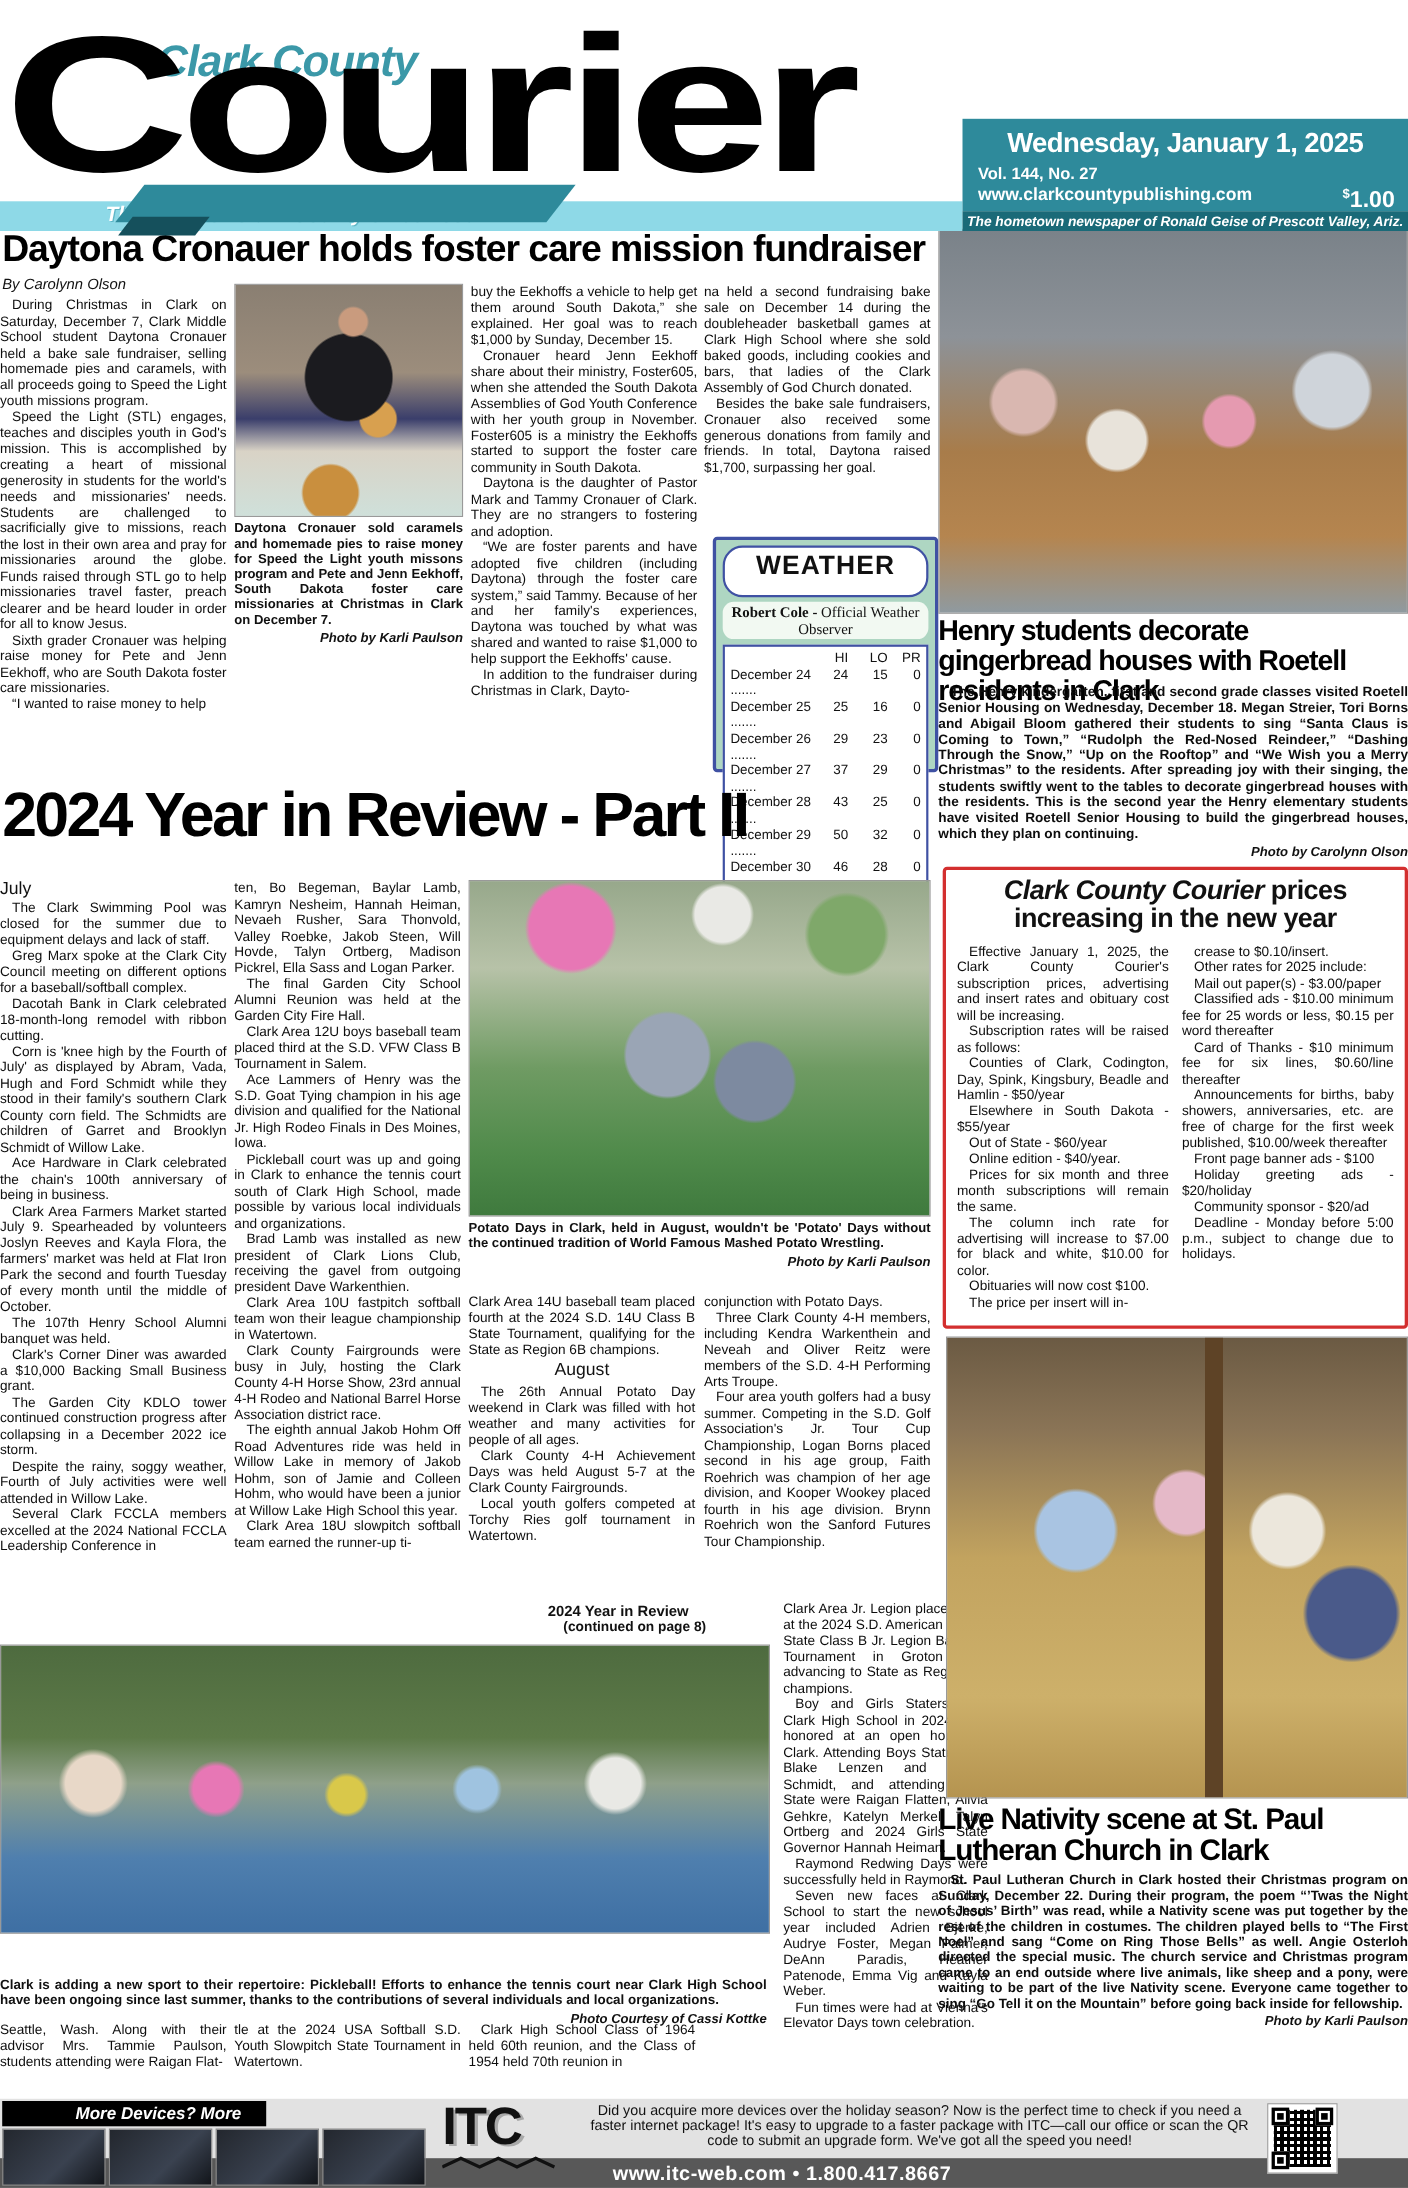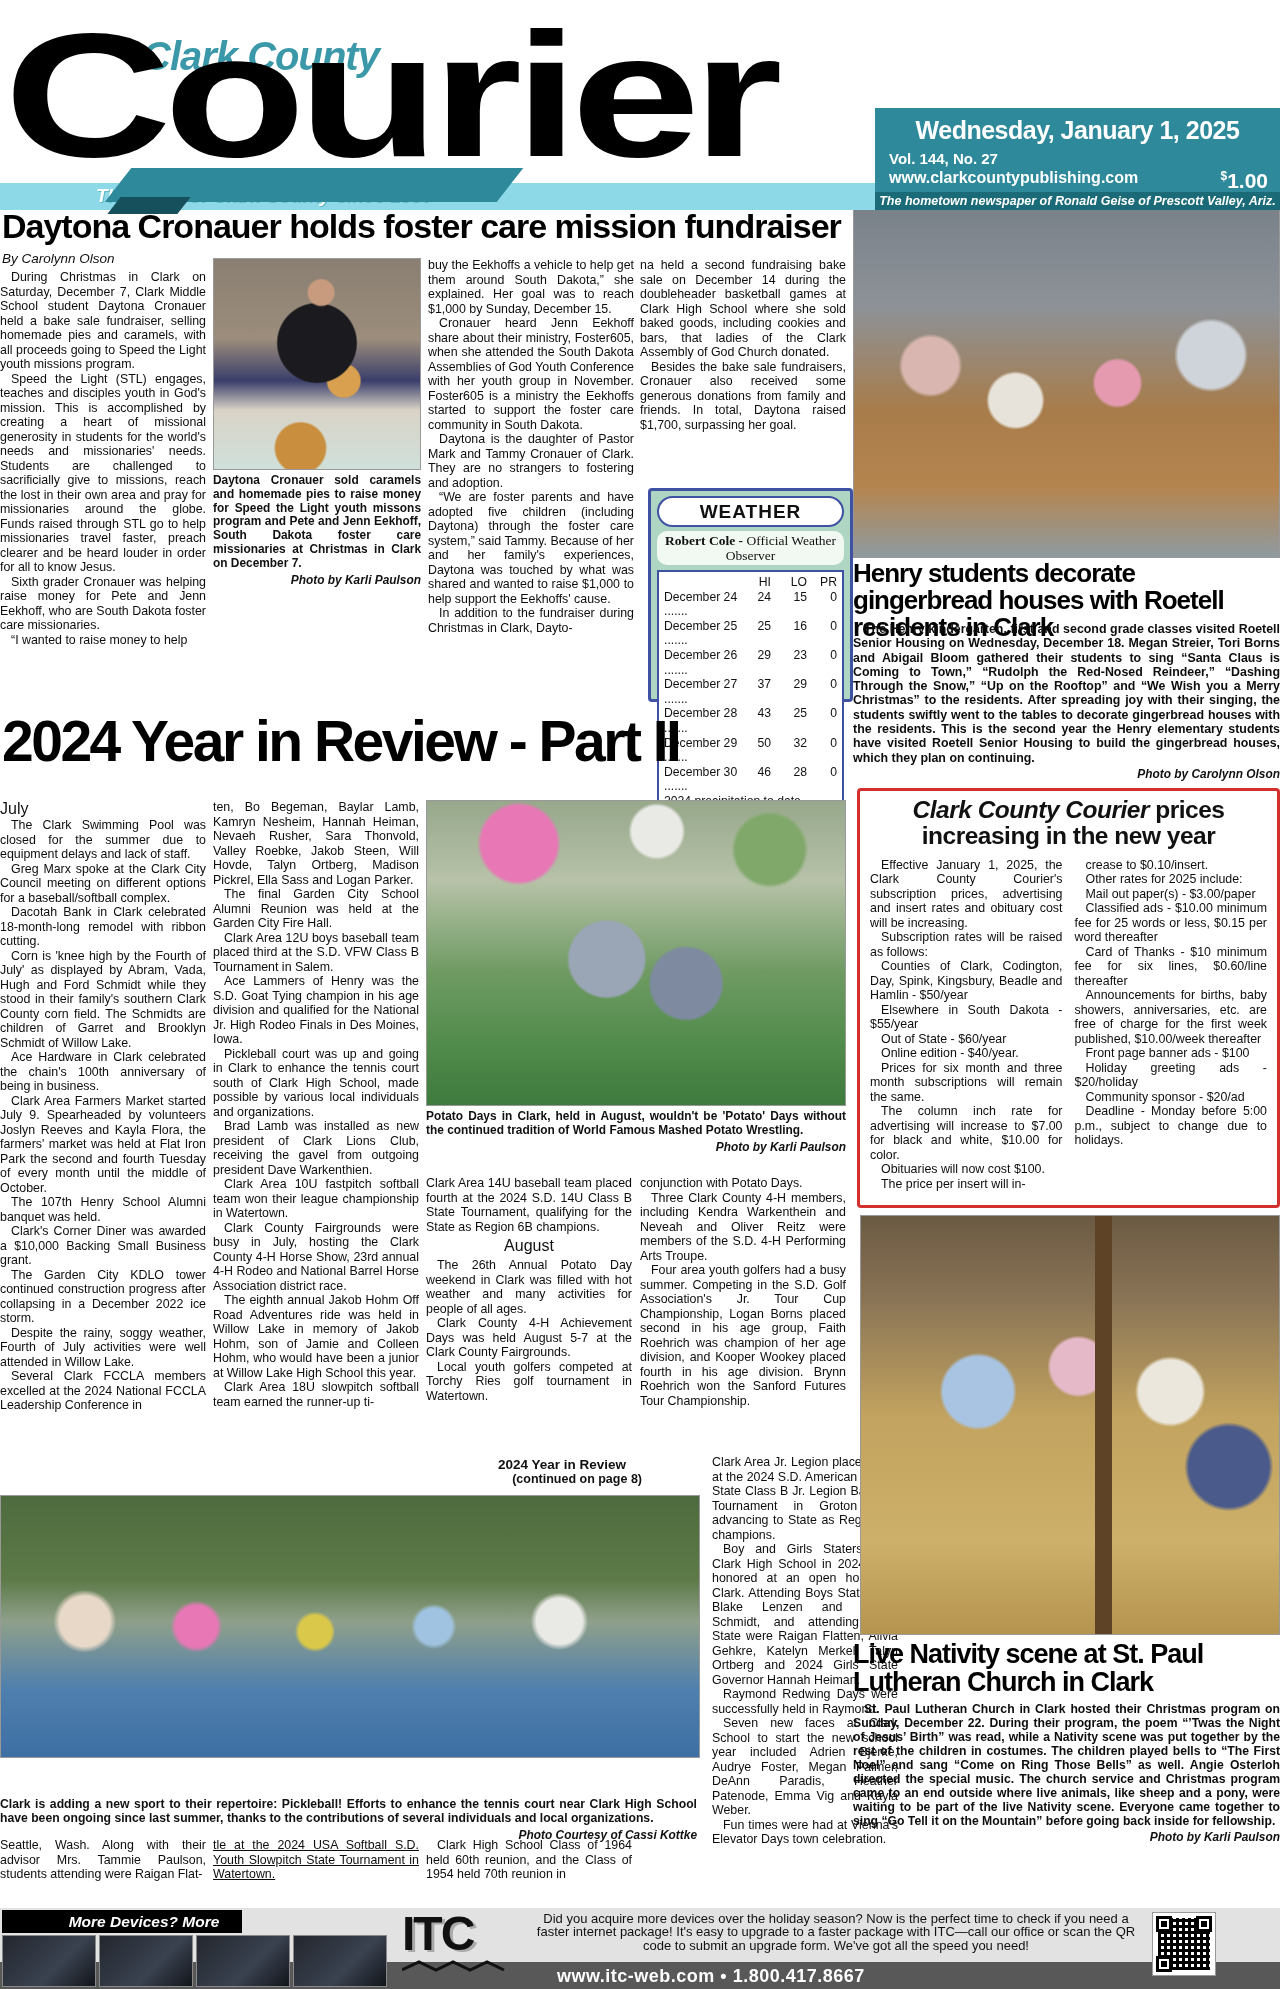--- a/index.html
+++ b/index.html
@@ -70,21 +70,21 @@
     linear-gradient(90deg, transparent 56%, #5e4326 56%, #5e4326 60%, transparent 60%),
     radial-gradient(circle at 28% 42%, #a9c4e2 0 9%, transparent 10%),
     radial-gradient(circle at 52% 36%, #e5b9c8 0 8%, transparent 9%),
     radial-gradient(circle at 74% 42%, #ece7dc 0 8%, transparent 9%),
     radial-gradient(circle at 88% 60%, #4a5a8a 0 9%, transparent 10%),
     linear-gradient(180deg,#6b5a43 0%,#8a7456 20%,#c2a35f 48%,#cdb06a 78%,#b59450 100%); }
 
   
   .weatherbox { background:#aed6c2; border:3px solid #3f51a3; border-radius:4px; padding:5px 6px; }
   .weather-pill { background:#fff; border:2px solid #3f51a3; border-radius:18px; text-align:center;
-                  font-weight:bold; font-size:19px; letter-spacing:1px; padding:3px 0 2px; }
+                  font-weight:bold; font-size:24px; letter-spacing:1px; padding:3px 0 12px; }
   .observer { background:#f2f9f2; border-radius:10px; margin-top:4px; text-align:center;
               font-family:"Liberation Serif", serif; font-size:13.5px; line-height:15px; padding:2px 0; }
   .observer b { font-weight:bold; }
   .w-table { background:#ffffff; border:2px solid #3f51a3; margin-top:5px; padding:3px 5px 2px; }
   .w-row { display:grid; grid-template-columns:1fr 28px 36px 30px; font-size:12.2px; line-height:14.6px; }
   .w-row span { text-align:right; }
   .w-row span:first-child { text-align:left; }
   .w-foot p { font-size:12.2px; line-height:14.2px; text-indent:0; text-align:left; }
 
   
@@ -347,21 +347,21 @@
     <div class="credit">Photo by Karli Paulson</div>
   </div>
 
   <div class="abs photo photo4" style="left:0;top:1495px;width:700px;height:263px;"></div>
   <div class="abs" style="left:0;top:1762px;width:697px;margin-top:36px;">
     <div class="caption" style="font-size:12.2px;">Clark is adding a new sport to their repertoire: Pickleball! Efforts to enhance the tennis court near Clark High School have been ongoing since last summer, thanks to the contributions of several individuals and local organizations.</div>
     <div class="credit">Photo Courtesy of Cassi Kottke</div>
   </div>
 
   <div class="abs body-text" style="left:0;top:1838px;width:206px;">Seattle, Wash. Along with their advisor Mrs. Tammie Paulson, students attending were Raigan Flat-</div>
-  <div class="abs body-text" style="left:213px;top:1838px;width:206px;text-decoration:underline;">tle at the 2024 USA Softball S.D. Youth Slowpitch State Tournament in Watertown.</div>
+  <div class="abs body-text" style="left:213px;top:1838px;width:206px;">tle at the 2024 USA Softball S.D. Youth Slowpitch State Tournament in Watertown.</div>
   <div class="abs body-text" style="left:426px;top:1838px;width:206px;text-indent:11px;">Clark High School Class of 1964 held 60th reunion, and the Class of 1954 held 70th reunion in</div>
 
   <div class="abs ad-banner" style="left:0;top:1908px;width:1280px;height:81px;">
     <div class="ad-strip"></div>
     <div class="ad-tag">More Devices? More Speed!</div>
     <div class="ad-thumb" style="left:2px;"></div>
     <div class="ad-thumb" style="left:99px;"></div>
     <div class="ad-thumb" style="left:196px;"></div>
     <div class="ad-thumb" style="left:293px;"></div>
     <div class="ad-logo">

